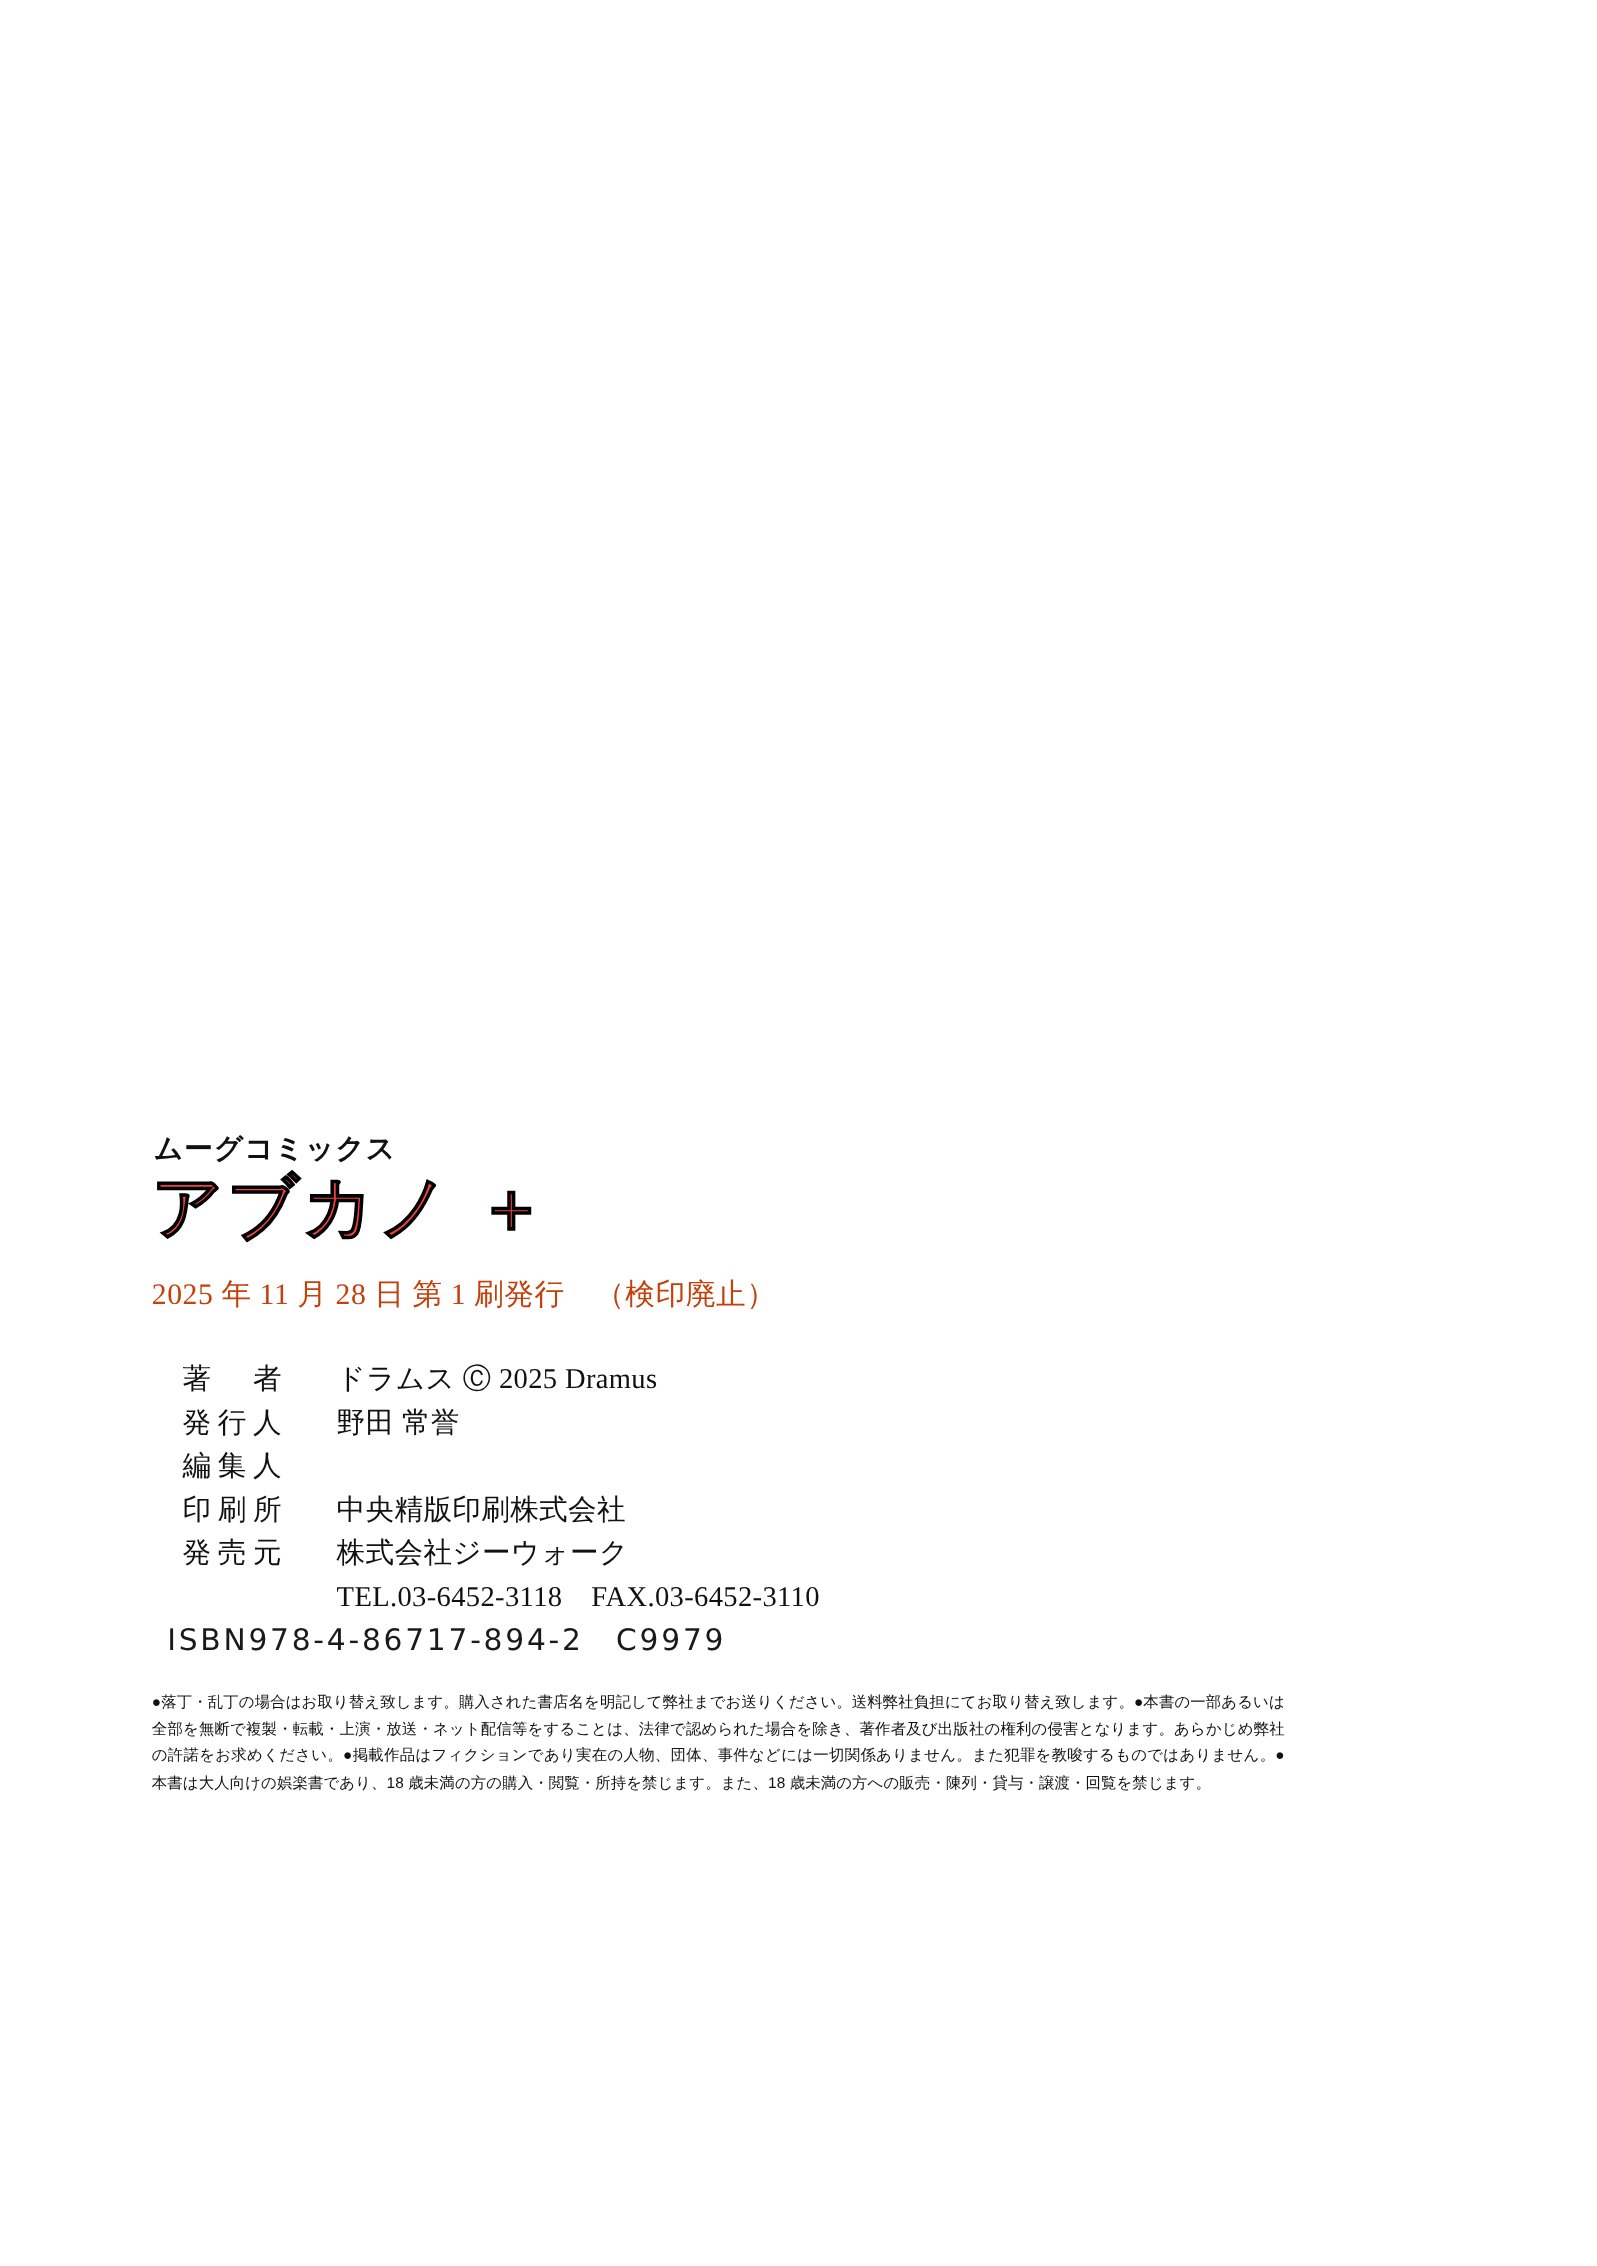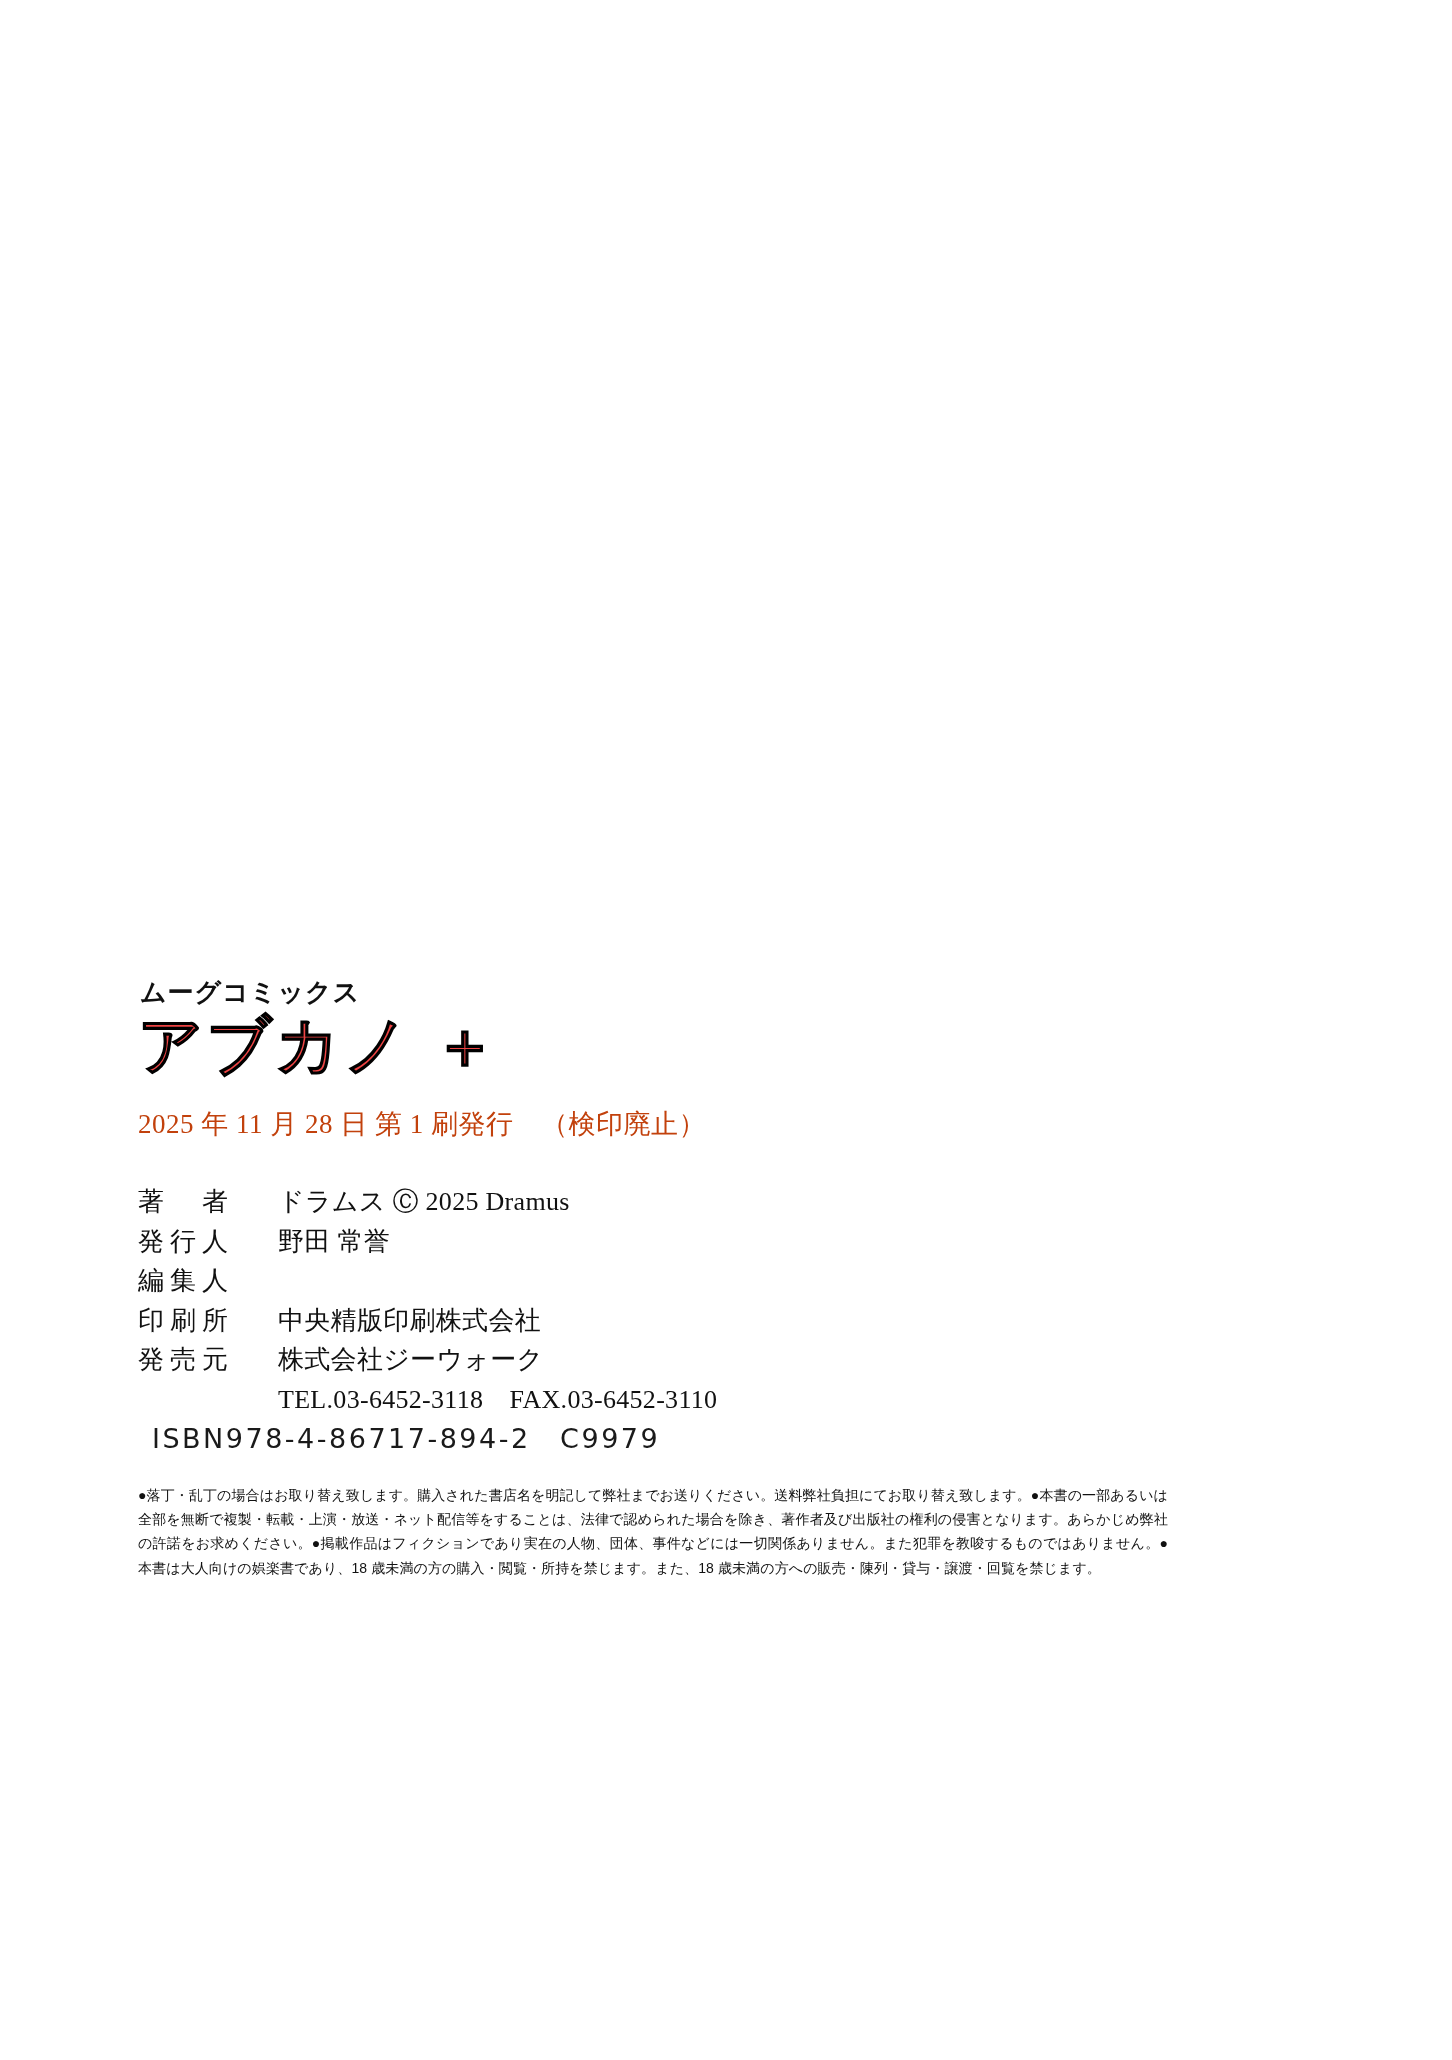--- a/index.html
+++ b/index.html
@@ -12,21 +12,21 @@
     height: 2060px;
     position: relative;
     font-family: "Liberation Serif", serif;
     color: #1a1a1a;
     overflow: hidden;
   }
 
   .colophon {
     position: absolute;
     left: 138px;
-    top: 978px;
+    top: 1030px;
     width: 1180px;
   }
 
   .series-label {
     font-family: "Liberation Sans", sans-serif;
     font-weight: bold;
     font-size: 26px;
     letter-spacing: 1px;
     color: #111111;
     margin: 0 0 2px 2px;
@@ -46,20 +46,21 @@
 
   .pub-date {
     font-size: 27px;
     letter-spacing: 0.5px;
     margin-top: 24px;
     color: #c2410c;
   }
 
   .credits {
     margin-top: 40px;
+    margin-left: 28px;
   }
   .credit-row {
     display: flex;
     align-items: baseline;
     font-size: 26px;
     line-height: 1.52;
     color: #111111;
   }
   .credit-label {
     width: 140px;

